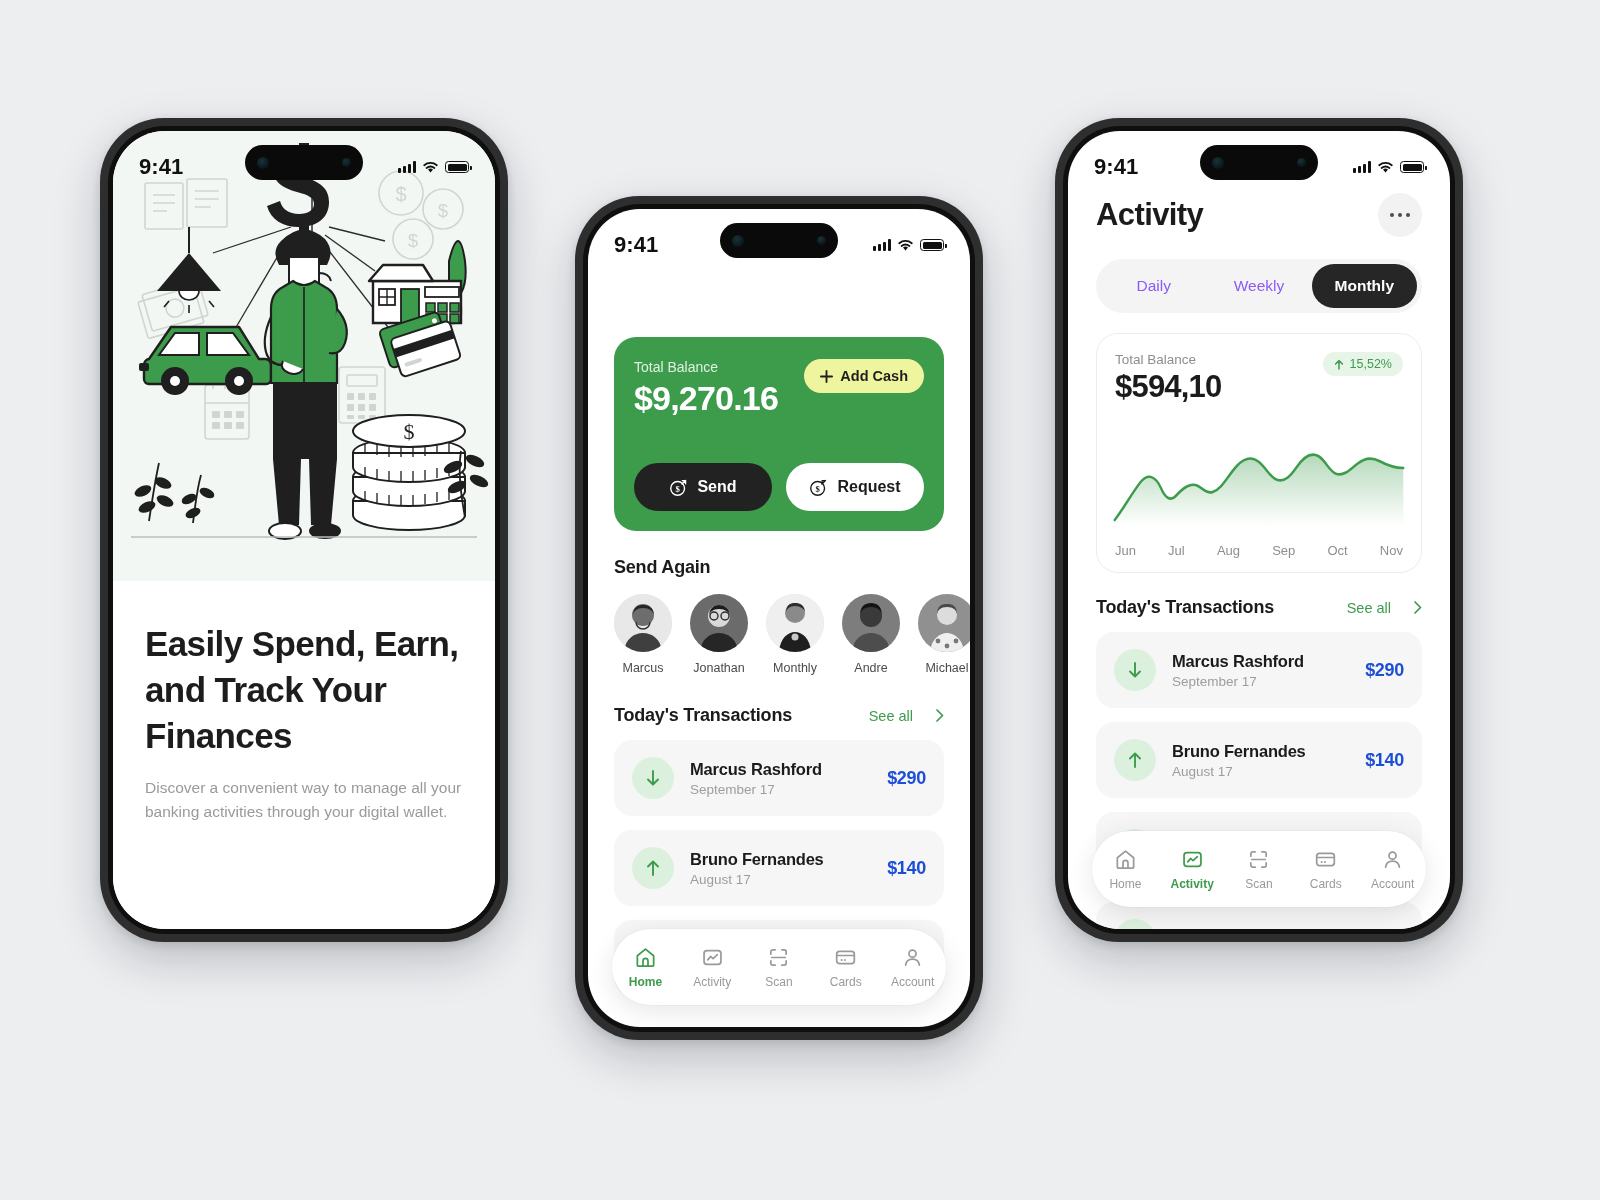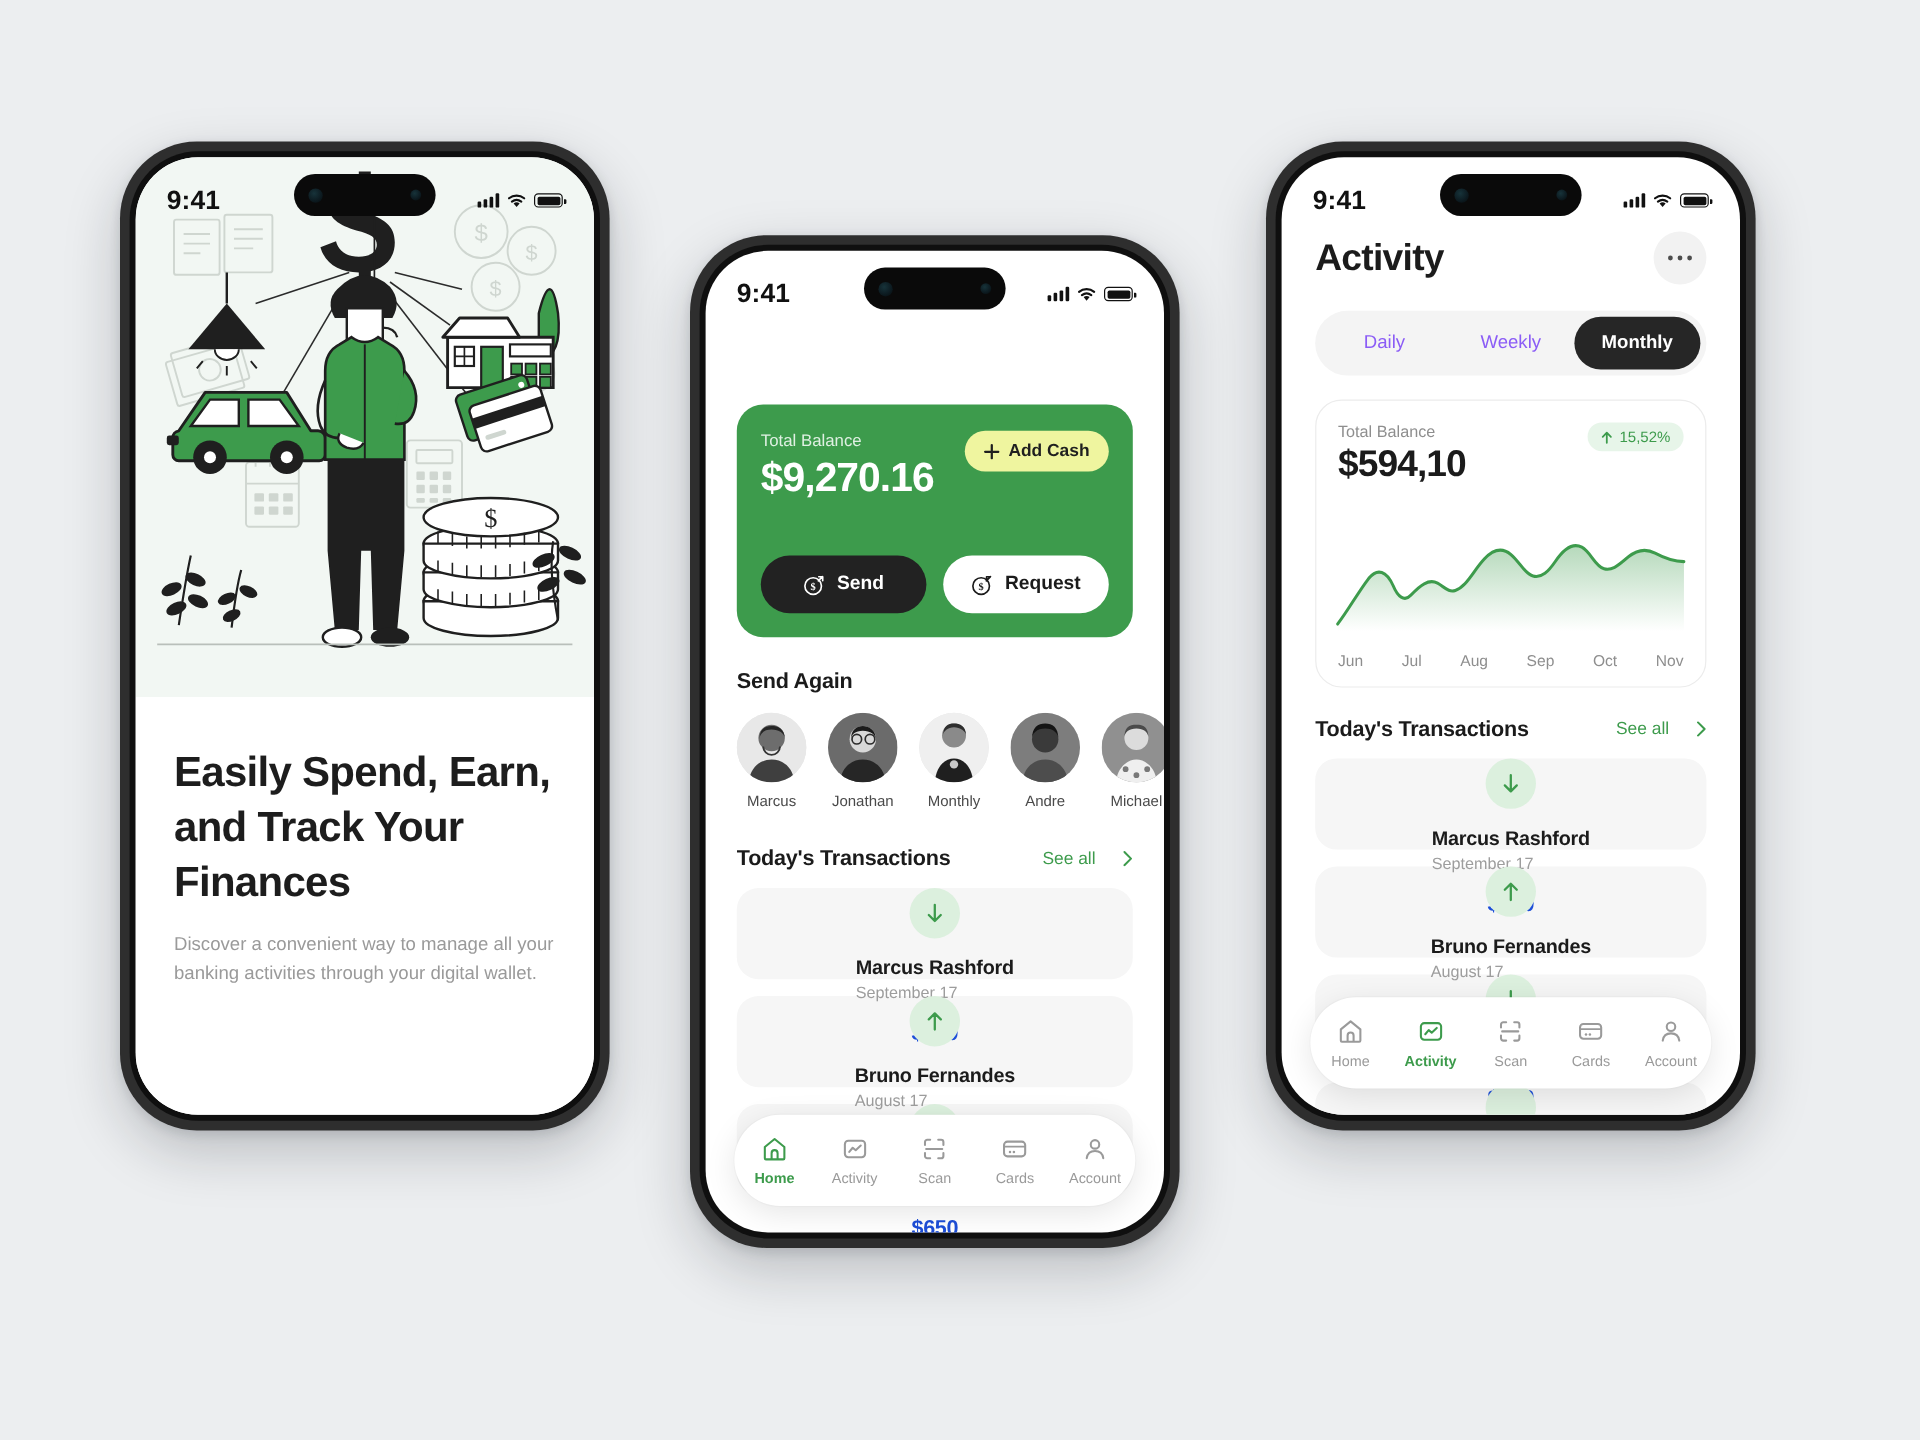--- a/index.html
+++ b/index.html
@@ -76,21 +76,21 @@
   .p2-sendagain { position:absolute; top:348px; left:26px; right:0; }
   .contacts { display:flex; gap:18px; margin-top:16px; }
   .contact { width:58px; flex:none; text-align:center; cursor:pointer; }
   .contact .ph { width:58px; height:58px; border-radius:50%; overflow:hidden; background:#e6e6e6; }
   .contact .nm { font-size:12.5px; color:#4a4a4a; margin-top:9px; white-space:nowrap; }
 
   .p2-trx { position:absolute; top:496px; left:26px; right:26px; }
   .trx-head { display:flex; align-items:center; justify-content:space-between; }
   .seeall { font-size:14.5px; color:#3d9b4c; display:flex; align-items:center; gap:23px; cursor:pointer; }
   .trx-row { margin-top:14px; height:76px; background:#f6f6f6; border-radius:18px;
-             display:flex; align-items:center; padding:0 18px; gap:16px; cursor:pointer;flex-direction:column; }
+             display:flex; align-items:center; padding:0 18px; gap:16px; cursor:pointer; }
   .trx-ic { width:42px; height:42px; border-radius:50%; background:#dcf0de; flex:none;
             display:flex; align-items:center; justify-content:center; }
   .trx-mid { flex:1; min-width:0; }
   .trx-nm { font-size:16.5px; font-weight:700; color:#1b1b1b; letter-spacing:-.2px; }
   .trx-dt { font-size:13.5px; color:#9d9d9d; margin-top:3px; }
   .trx-amt { font-size:18px; font-weight:700; color:#1d4ed8; letter-spacing:-.3px; }
 
   .tabbar { position:absolute; bottom:22px; left:24px; right:24px; height:76px; border-radius:38px;
             background:#fff; box-shadow:0 6px 26px rgba(0,0,0,.10), 0 0 0 1px rgba(0,0,0,.02);
             display:flex; align-items:center; justify-content:space-around; z-index:25; }

